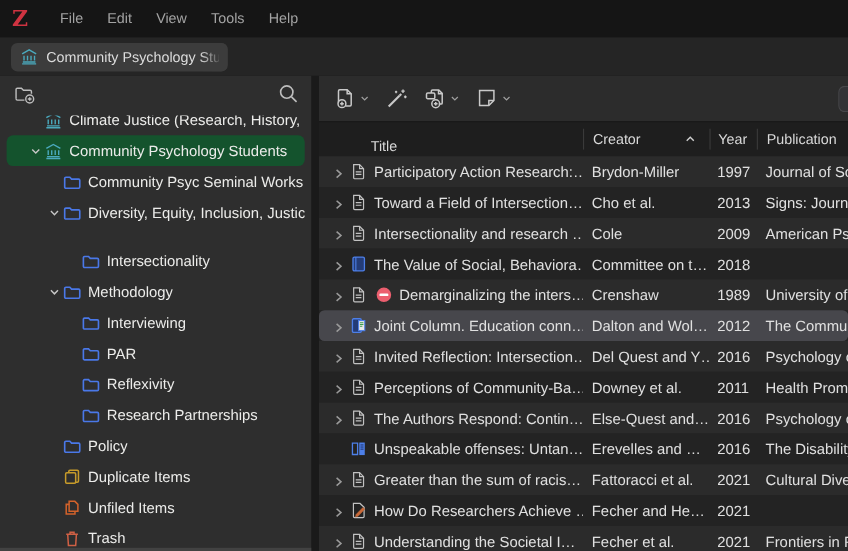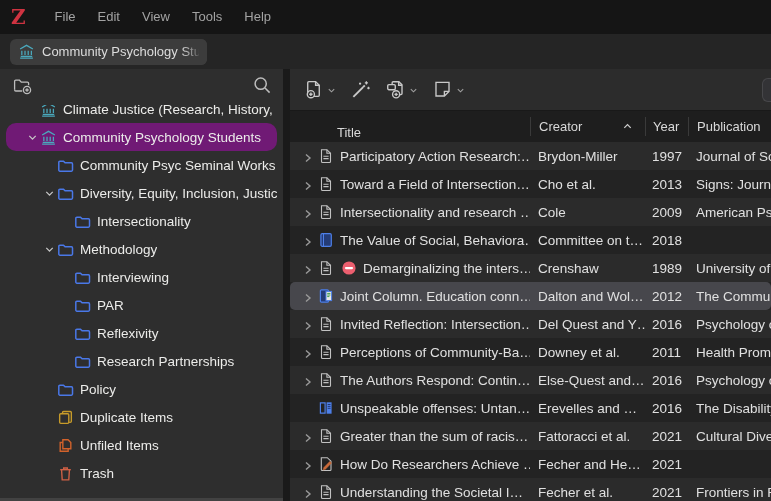--- a/index.html
+++ b/index.html
@@ -25,21 +25,21 @@
   
   #content { position:absolute; top:69px; left:0; right:0; bottom:0; display:flex; }
 
   
   #sidebar { position:relative; width:283px; background:#2e2e2e; flex:none; }
   #sidebar-header { height:36px; display:flex; align-items:center; justify-content:space-between;
                     padding:0 11px 0 12px; }
   #collection-tree { position:absolute; top:36px; left:0; right:0; bottom:3px; overflow:hidden; }
   .side-row { height:28px; margin:0 6px; display:flex; align-items:center; border-radius:6px;
               font-size:13.5px; color:#ececea; white-space:nowrap; }
-  .side-row.selected { background:#701a75;border-radius:10px; }
+  .side-row.selected { background:#14532d; }
   .side-row.clipped { margin-top:-10px; }
   .side-chev { width:16px; flex:none; display:flex; align-items:center; justify-content:center; }
   .side-icon { width:17px; height:17px; flex:none; display:flex; align-items:center; }
   .side-label { margin-left:6px; overflow:hidden; }
   #sidebar-bottom-line { position:absolute; left:0; right:0; bottom:0; height:3px; background:#424242; }
 
   
   #pane-divider { width:7px; background:#1a1a1a; flex:none; }
 
   
@@ -174,21 +174,21 @@
                 <path d="M2.5 4.2 6 7.8l3.5-3.6" fill="none" stroke="#c6c6c6" stroke-width="1.4"></path>
               </svg>
             </span>
             <span class="side-icon">
               <svg width="17" height="17" viewBox="0 0 16 16">
                 <path d="M1.7 12.3V4.9a1 1 0 0 1 1-1h3.4l1.5 1.6h6a1 1 0 0 1 1 1v5.8a1 1 0 0 1-1 1H2.7a1 1 0 0 1-1-1z" fill="none" stroke="#4a78e8" stroke-width="1.4"></path>
               </svg>
             </span>
             <span class="side-label">Diversity, Equity, Inclusion, Justice</span>
           </div>
-          <div class="side-row" style="padding-left: 52px;">
+          <div class="side-row" style="padding-left: 52px; margin-top: 16px;">
             <span class="side-chev"></span>
             <span class="side-icon">
               <svg width="17" height="17" viewBox="0 0 16 16">
                 <path d="M1.7 12.3V4.9a1 1 0 0 1 1-1h3.4l1.5 1.6h6a1 1 0 0 1 1 1v5.8a1 1 0 0 1-1 1H2.7a1 1 0 0 1-1-1z" fill="none" stroke="#4a78e8" stroke-width="1.4"></path>
               </svg>
             </span>
             <span class="side-label">Intersectionality</span>
           </div>
           <div class="side-row" style="padding-left: 35px;">
             <span class="side-chev">

